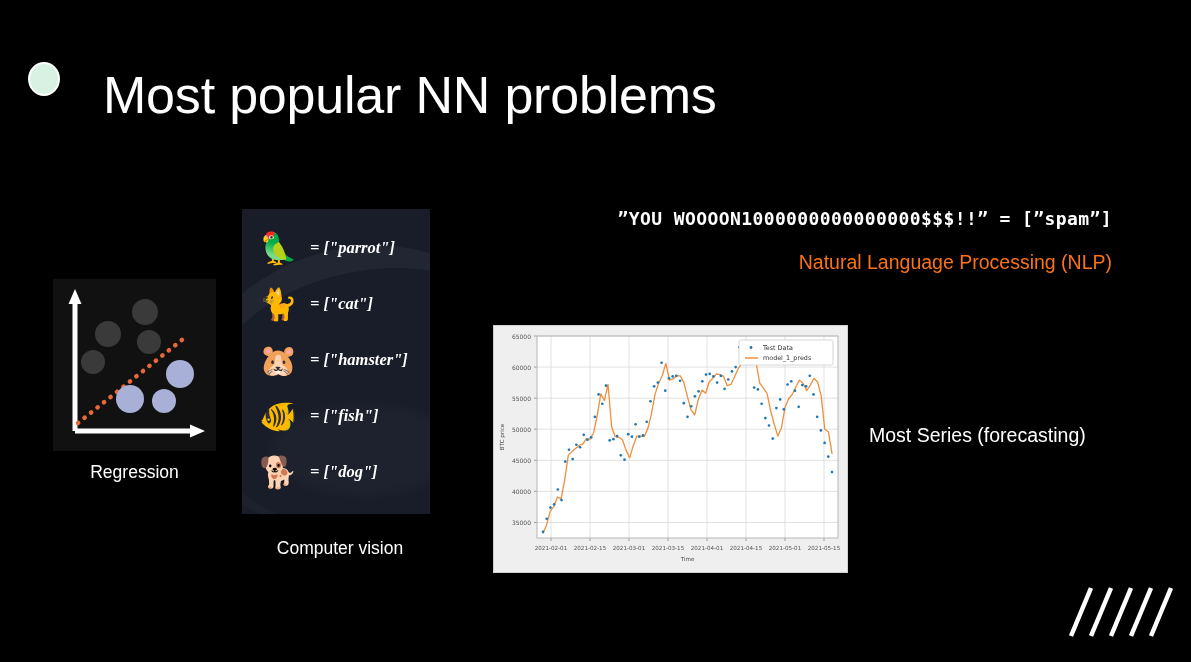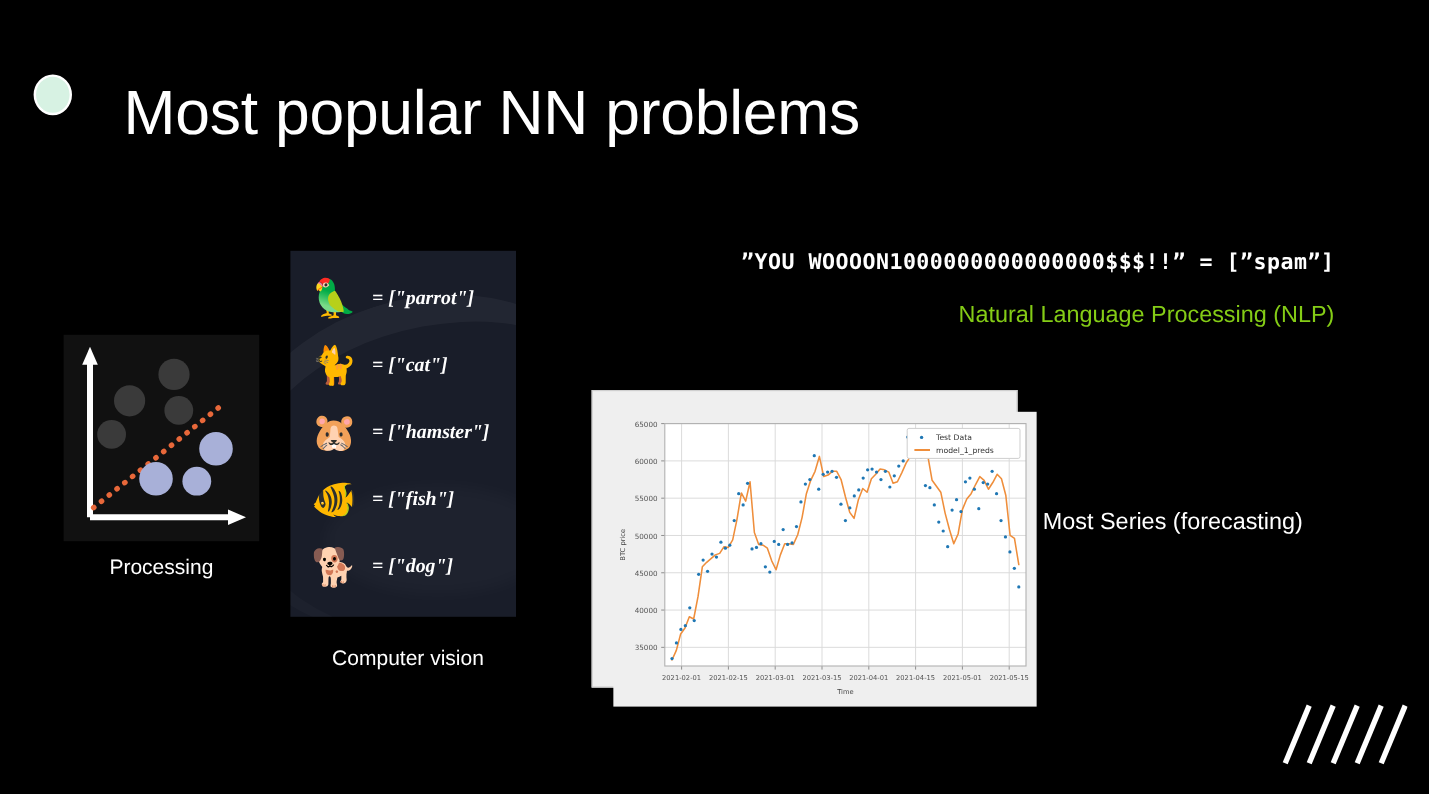--- a/index.html
+++ b/index.html
@@ -178,38 +178,38 @@
     font-weight: 700;
     color: #ffffff;
     letter-spacing: 0.4px;
     white-space: nowrap;
     line-height: 1.2;
   }
 
   .nlp-caption {
     margin-top: 21px;
     font-size: 19.5px;
-    color: #84cc16;
+    color: #f97316;
     white-space: nowrap;
   }
 
   
   .ts-block {
     position: absolute;
     left: 493px;
     top: 325px;
   }
 
   .ts-figure {
     position: relative;
     width: 355px;
     height: 248px;
     background: #efefef;
     border: 1px solid #cfcfcf;
-    padding: 17px;
+    padding: 0;
   }
 
   .ts-figure svg { display: block; }
 
   .ts-caption {
     position: absolute;
     left: 869px;
     top: 424px;
     font-size: 19.5px;
     color: #ffffff;
@@ -250,21 +250,21 @@
         <circle cx="92" cy="33" r="13" fill="#3a3a3a"></circle>
         <circle cx="55" cy="55" r="13" fill="#3a3a3a"></circle>
         <circle cx="96" cy="63" r="12" fill="#3a3a3a"></circle>
         <circle cx="40" cy="83" r="12" fill="#3a3a3a"></circle>
 
         <circle cx="127" cy="95" r="14" fill="#a8b0d8"></circle>
         <circle cx="77" cy="120" r="14" fill="#a8b0d8"></circle>
         <circle cx="111" cy="122" r="12" fill="#a8b0d8"></circle>
       </svg>
     </div>
-    <div class="caption regression-caption">Processing</div>
+    <div class="caption regression-caption">Regression</div>
   </div>
 
   <div class="cv-block">
     <div class="cv-panel">
       <div class="cv-rows">
 
         <div class="cv-row">
           <span class="cv-emoji">🦜</span>
           <span class="cv-label">= ["parrot"]</span>
         </div>

